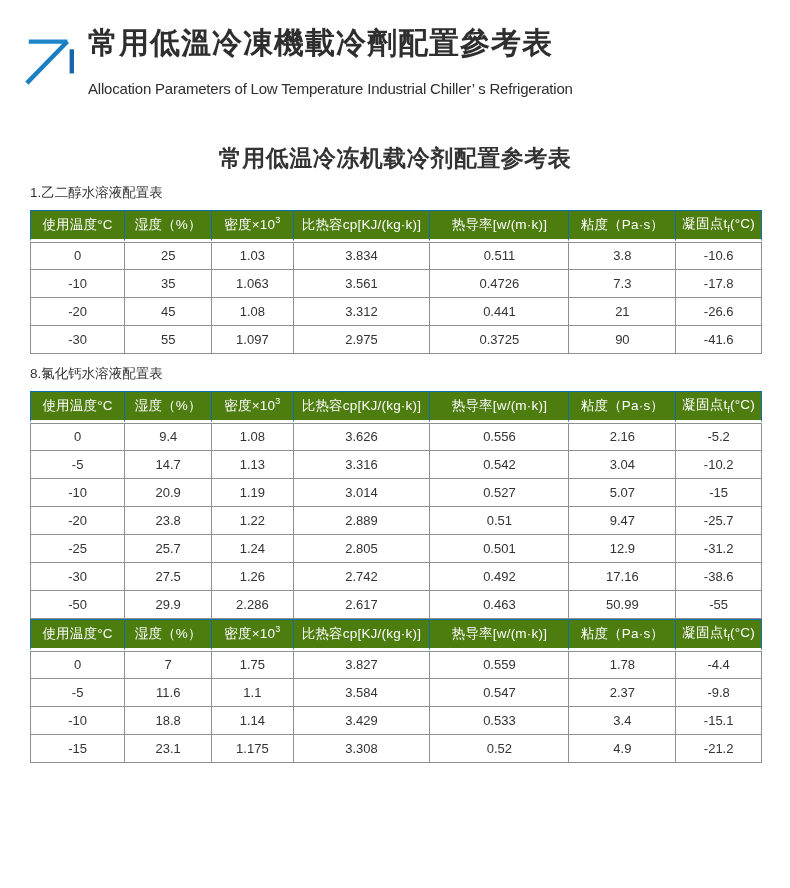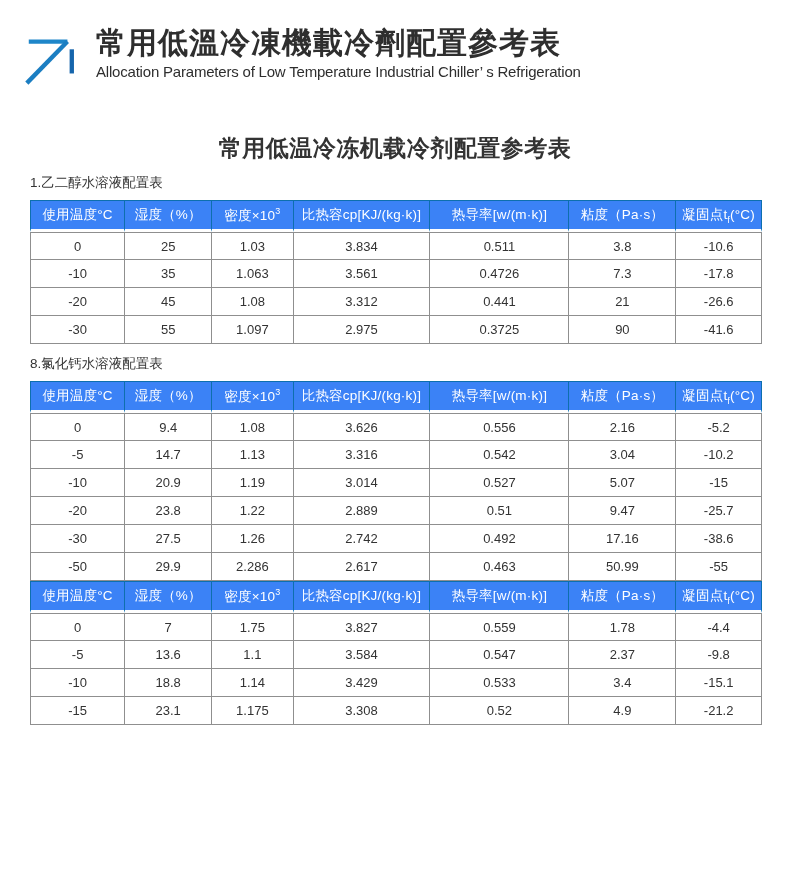--- a/index.html
+++ b/index.html
@@ -8,37 +8,37 @@
     width: 790px; height: 888px;
     font-family: "Liberation Sans", "DejaVu Sans", sans-serif;
     color: #333333;
     position: relative;
     overflow: hidden;
   }
   .doc-header {
     display: flex;
     align-items: flex-start;
     padding: 26px 0 0 22px;
-    gap: 16px;
+    gap: 8px;
   }
   .arrow-wrap { width: 58px; height: 58px; flex: 0 0 auto; margin-top: 3px; }
   .titles { display: flex; flex-direction: column; }
   .title-zh {
     font-size: 30px;
     font-weight: 600;
     color: #2e2e2e;
     letter-spacing: 1px;
     line-height: 1.15;
     white-space: nowrap;
   }
   .subtitle-en {
     font-size: 15px;
     color: #2e2e2e;
     letter-spacing: -0.2px;
-    margin-top: 2px;
+    margin-top: 19px;
     white-space: nowrap;
   }
   .main-title {
     margin-top: 46px;
     text-align: center;
     font-size: 23px;
     font-weight: 700;
     color: #333333;
     letter-spacing: 0.5px;
   }
@@ -50,21 +50,21 @@
     margin-bottom: 8px;
   }
   .content .section-label:first-child { margin-top: 10px; }
   table.data-table {
     width: 100%;
     border-collapse: separate;
     border-spacing: 0;
     table-layout: fixed;
   }
   table.data-table th {
-    background: #3b82f6;
+    background: #4d7c0f;
     color: #ffffff;
     font-weight: 400;
     font-size: 13.5px;
     height: 32px;
     text-align: center;
     vertical-align: middle;
     border-top: 1px solid #0d6fae;
     border-right: 1px solid #0d6fae;
     border-bottom: 3px solid #ffffff;
     letter-spacing: 0.2px;
@@ -230,20 +230,29 @@
         <tr>
           <td>-20</td>
           <td>23.8</td>
           <td>1.22</td>
           <td>2.889</td>
           <td>0.51</td>
           <td>9.47</td>
           <td>-25.7</td>
         </tr>
         <tr>
+          <td>-25</td>
+          <td>25.7</td>
+          <td>1.24</td>
+          <td>2.805</td>
+          <td>0.501</td>
+          <td>12.9</td>
+          <td>-31.2</td>
+        </tr>
+        <tr>
           <td>-30</td>
           <td>27.5</td>
           <td>1.26</td>
           <td>2.742</td>
           <td>0.492</td>
           <td>17.16</td>
           <td>-38.6</td>
         </tr>
         <tr>
           <td>-50</td>
@@ -283,21 +292,21 @@
           <td>0</td>
           <td>7</td>
           <td>1.75</td>
           <td>3.827</td>
           <td>0.559</td>
           <td>1.78</td>
           <td>-4.4</td>
         </tr>
         <tr>
           <td>-5</td>
-          <td>13.6</td>
+          <td>11.6</td>
           <td>1.1</td>
           <td>3.584</td>
           <td>0.547</td>
           <td>2.37</td>
           <td>-9.8</td>
         </tr>
         <tr>
           <td>-10</td>
           <td>18.8</td>
           <td>1.14</td>

